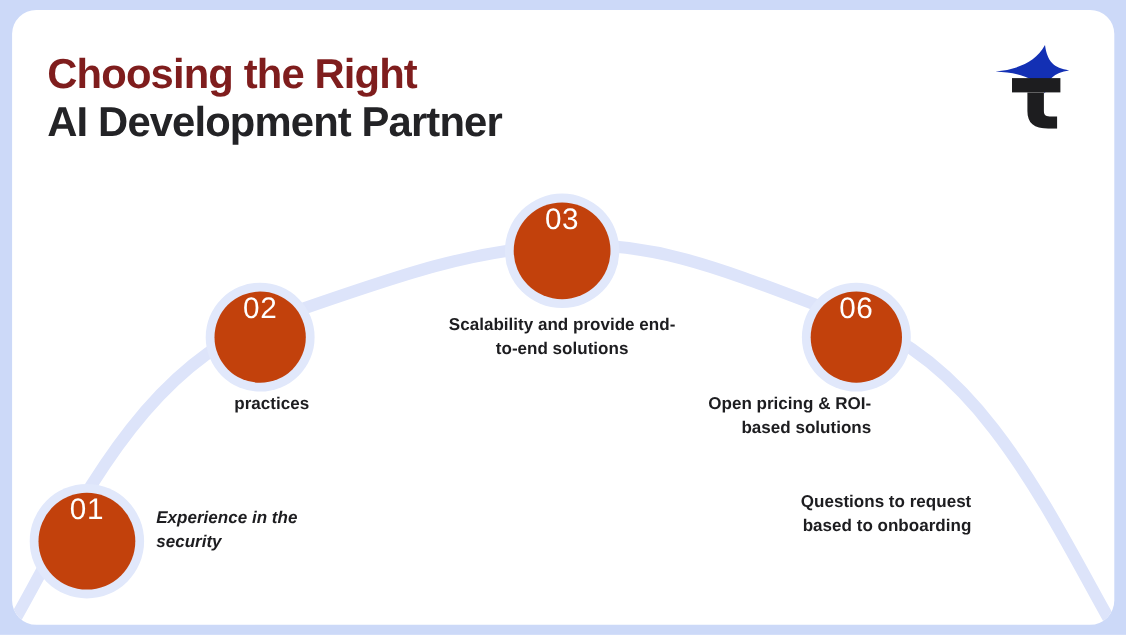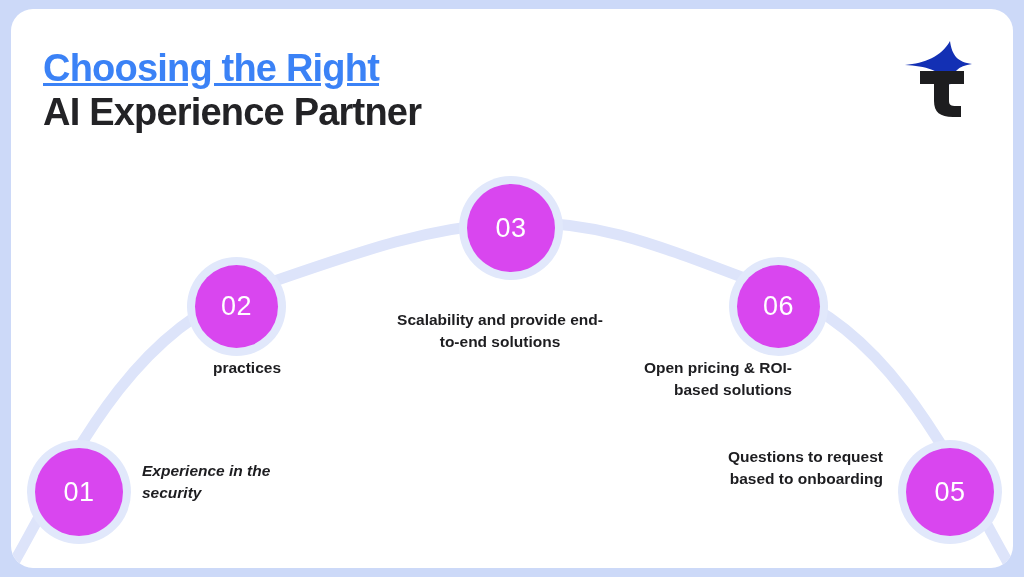--- a/index.html
+++ b/index.html
@@ -48,40 +48,40 @@
     left: 32px;
     top: 37px;
     line-height: 1.16;
   }
   .title-line {
     font-size: 38px;
     font-weight: bold;
     letter-spacing: -0.8px;
     white-space: nowrap;
   }
-  #title-line-1 { color: #3b82f6; text-decoration: underline; }
+  #title-line-1 { color: #7f1d1d; }
   #title-line-2 { color: #232326; }
 
   
   #logo {
     position: absolute;
     right: 34px;
     top: 26px;
     width: 76px;
     height: 82px;
   }
 
   
   .node {
     position: absolute;
     border-radius: 50%;
-    background: #d946ef;
+    background: #c2410c;
     color: #ffffff;
     display: flex;
-    align-items: center;
+    align-items: flex-start;
     justify-content: center;
     font-size: 27px;
     font-weight: normal;
     letter-spacing: 0.5px;
     box-shadow: 0 0 0 8px #e1e8fb;
     z-index: 4;
   }
 
   
   .caption {
@@ -105,21 +105,21 @@
     <svg id="arc-layer" viewBox="0 0 1002 559">
       <path d="M -30 610
                C 40 500, 100 330, 235 282
                C 360 238, 420 218, 500 214
                C 590 210, 650 238, 770 283
                C 900 332, 960 500, 1030 610" fill="none" stroke="#dde4fa" stroke-width="11" stroke-linecap="round"></path>
     </svg>
 
     <div id="title-block">
       <div class="title-line" id="title-line-1">Choosing the Right</div>
-      <div class="title-line" id="title-line-2">AI Experience Partner</div>
+      <div class="title-line" id="title-line-2">AI Development Partner</div>
     </div>
 
     <svg id="logo" viewBox="0 0 76 82">
       <path d="M 2 30 C 22 28, 38 22, 47 6 C 49 21, 55 27, 69 29 C 55 31, 49 37, 47 50 C 39 35, 22 31, 2 30 Z" fill="#1330b4"></path>
       <g>
         <rect x="17" y="36" width="44" height="13" fill="#1d1d1f"></rect>
         <path d="M 31 49 L 46 49 L 46 66 C 46 70, 48 71, 53 71 L 58 71 L 58 82 L 50 82
                  C 37 82, 31 77, 31 66 Z" fill="#1d1d1f"></path>
       </g>
     </svg>
@@ -135,35 +135,32 @@
     <div class="node" style="left:184px; top:256px; width:83px; height:83px;">
       <span>02</span>
     </div>
     <div class="caption cap-center" style="left:166px; top:348px; width:140px;">
       <div>practices</div>
     </div>
 
     <div class="node" style="left:456px; top:175px; width:88px; height:88px;">
       <span>03</span>
     </div>
-    <div class="caption cap-center" style="left:365px; top:276px; width:248px;margin-top:24px;">
+    <div class="caption cap-center" style="left:376px; top:276px; width:248px;">
       <div>Scalability and provide end-</div>
       <div>to-end solutions</div>
     </div>
 
     <div class="node" style="left:726px; top:256px; width:83px; height:83px;">
       <span>06</span>
     </div>
     <div class="caption cap-right" style="left:601px; top:348px; width:180px;">
       <div>Open pricing &amp; ROI-</div>
       <div>based solutions</div>
     </div>
 
-    <div class="node" style="left:895px; top:439px; width:88px; height:88px;">
-      <span>05</span>
-    </div>
     <div class="caption cap-right" style="left:690px; top:437px; width:182px;">
       <div>Questions to request</div>
       <div>based to onboarding</div>
     </div>
 
   </div>
 </div>
 
 </body></html>

